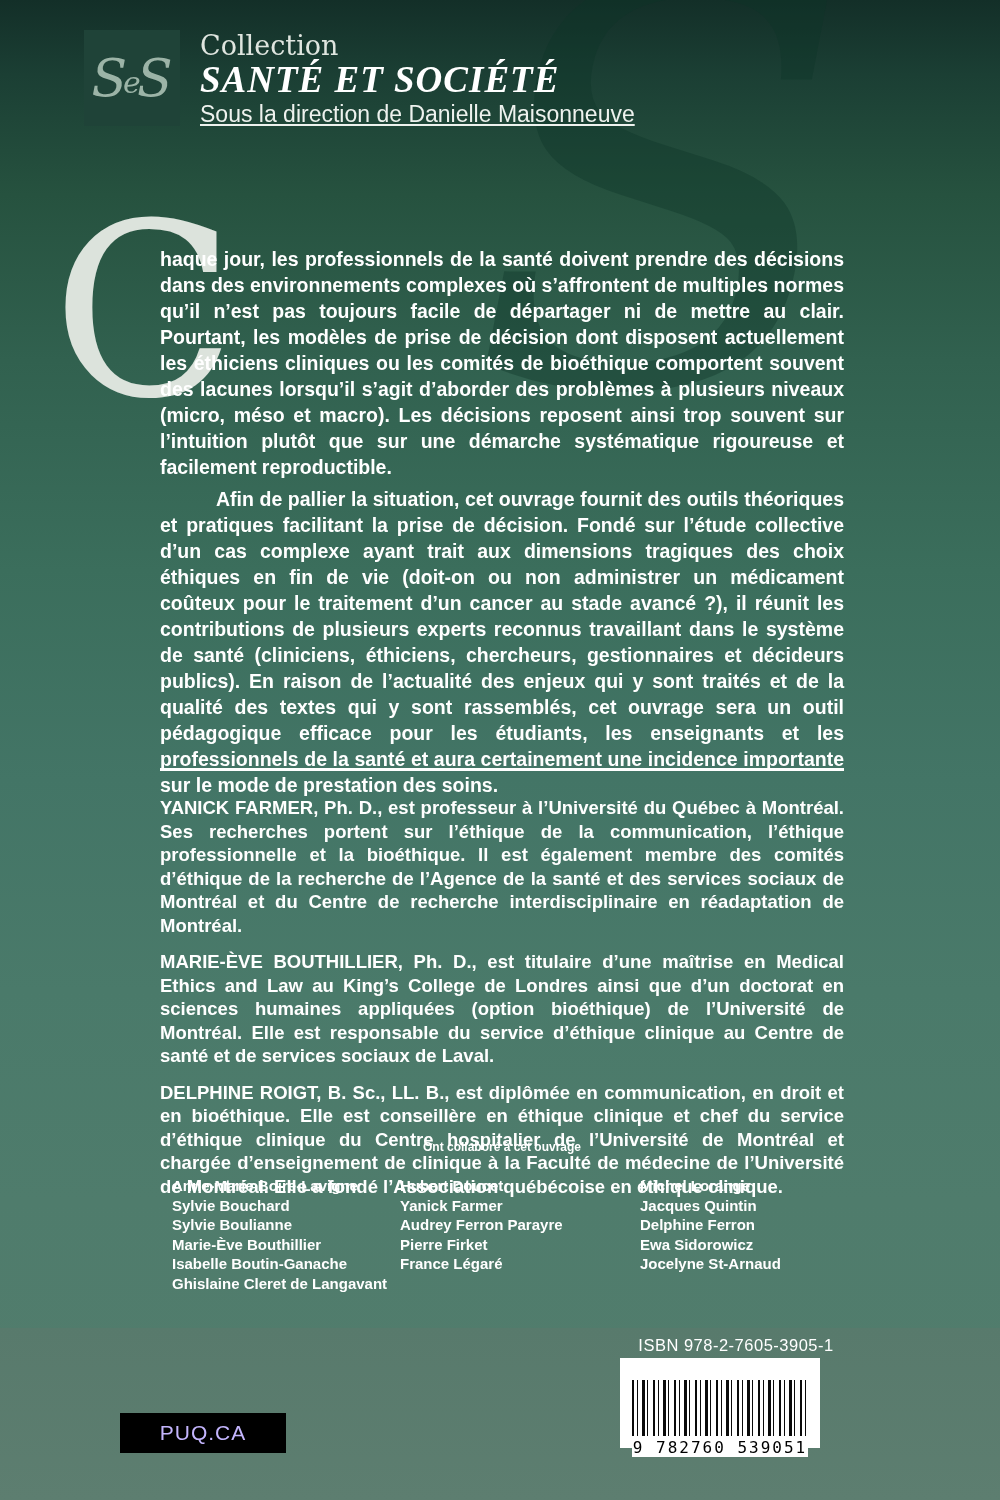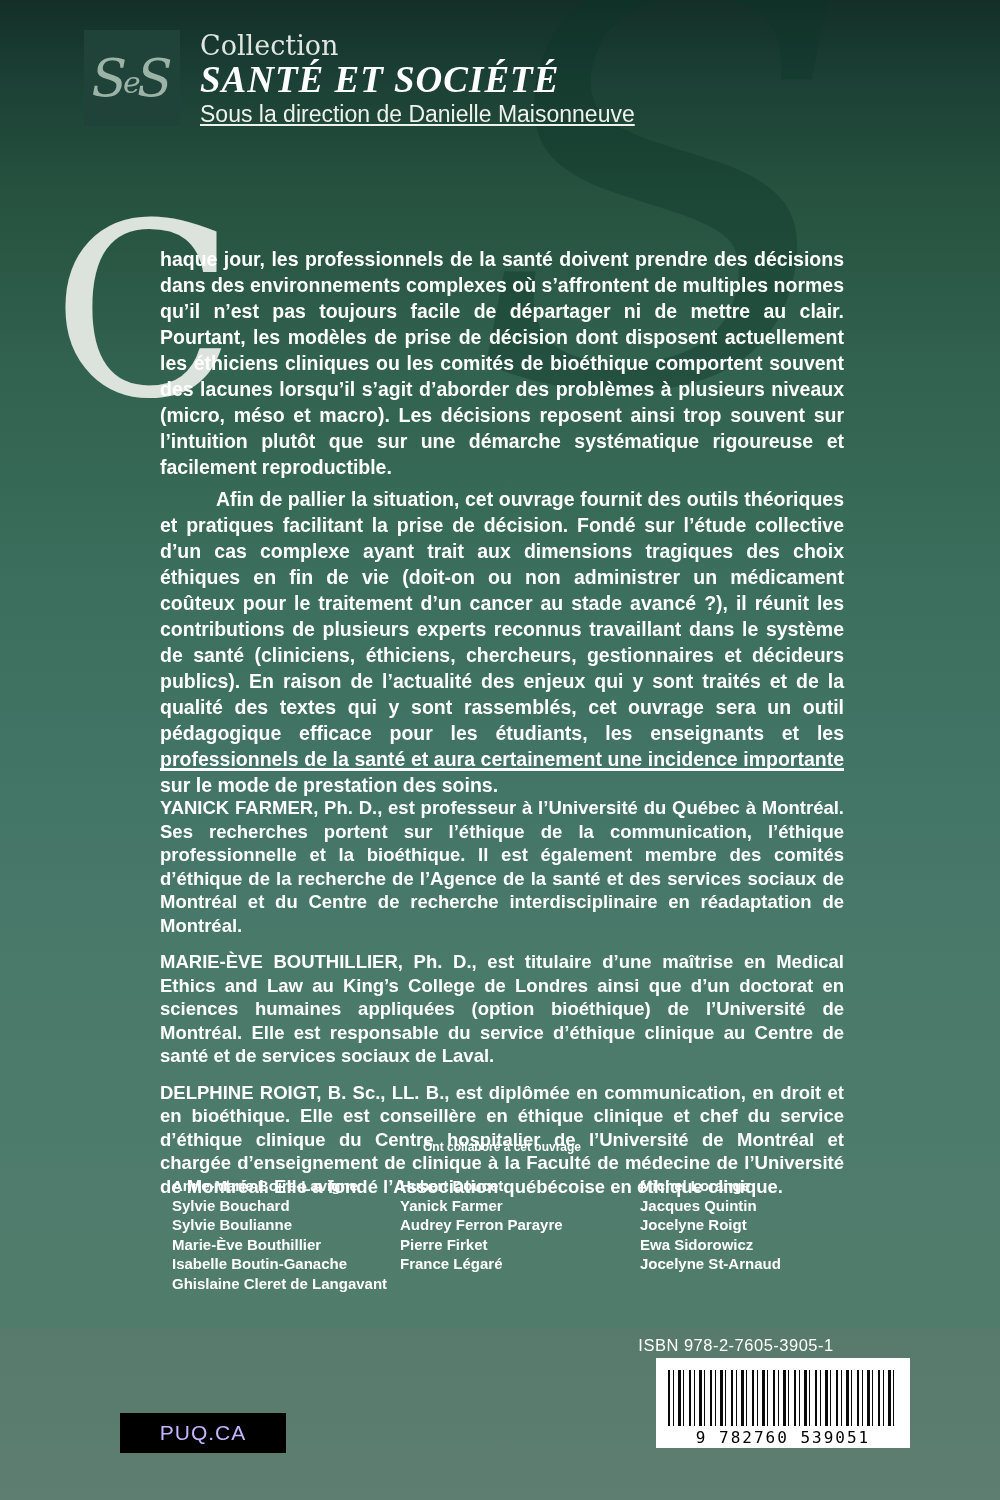--- a/index.html
+++ b/index.html
@@ -80,22 +80,22 @@
   
   .footer-band{
     position:absolute;left:0;top:1328px;width:1000px;height:172px;
     background:linear-gradient(180deg,#587a6c 0%,#5d7e70 100%);
   }
   .isbn-label{
     position:absolute;left:620px;top:1336px;width:232px;text-align:center;
     color:#ffffff;font-size:16.5px;letter-spacing:0.5px;
   }
   .barcode-box{
-    position:absolute;left:656px;top:1358px;width:254px;height:90px;
-    background:#ffffff;box-sizing:border-box;padding:12px 12px 4px 12px;
+    position:absolute;left:620px;top:1358px;width:200px;height:90px;
+    background:#ffffff;box-sizing:border-box;padding:22px 12px 4px 12px;
   }
   .barcode-bars{
     width:100%;height:56px;background-color:#ffffff;
     background-image:repeating-linear-gradient(90deg,
       #0a0a0a 0px,#0a0a0a 2px,transparent 2px,transparent 5px,
       #0a0a0a 5px,#0a0a0a 6px,transparent 6px,transparent 10px,
       #0a0a0a 10px,#0a0a0a 13px,transparent 13px,transparent 15px,
       #0a0a0a 15px,#0a0a0a 16px,transparent 16px,transparent 21px);
   }
   .barcode-number{
@@ -154,21 +154,21 @@
     <ul class="contrib-col2">
       <li>Hubert Doucet</li>
       <li>Yanick Farmer</li>
       <li>Audrey Ferron Parayre</li>
       <li>Pierre Firket</li>
       <li>France Légaré</li>
     </ul>
     <ul class="contrib-col3">
       <li>Michel Lorange</li>
       <li>Jacques Quintin</li>
-      <li>Jocelyne Roigt</li>
+      <li>Delphine Ferron</li>
       <li>Ewa Sidorowicz</li>
       <li>Jocelyne St-Arnaud</li>
     </ul>
   </div>
 
   <div class="footer-band"></div>
 
   <div class="isbn-label">ISBN 978-2-7605-3905-1</div>
 
   <div class="barcode-box">

